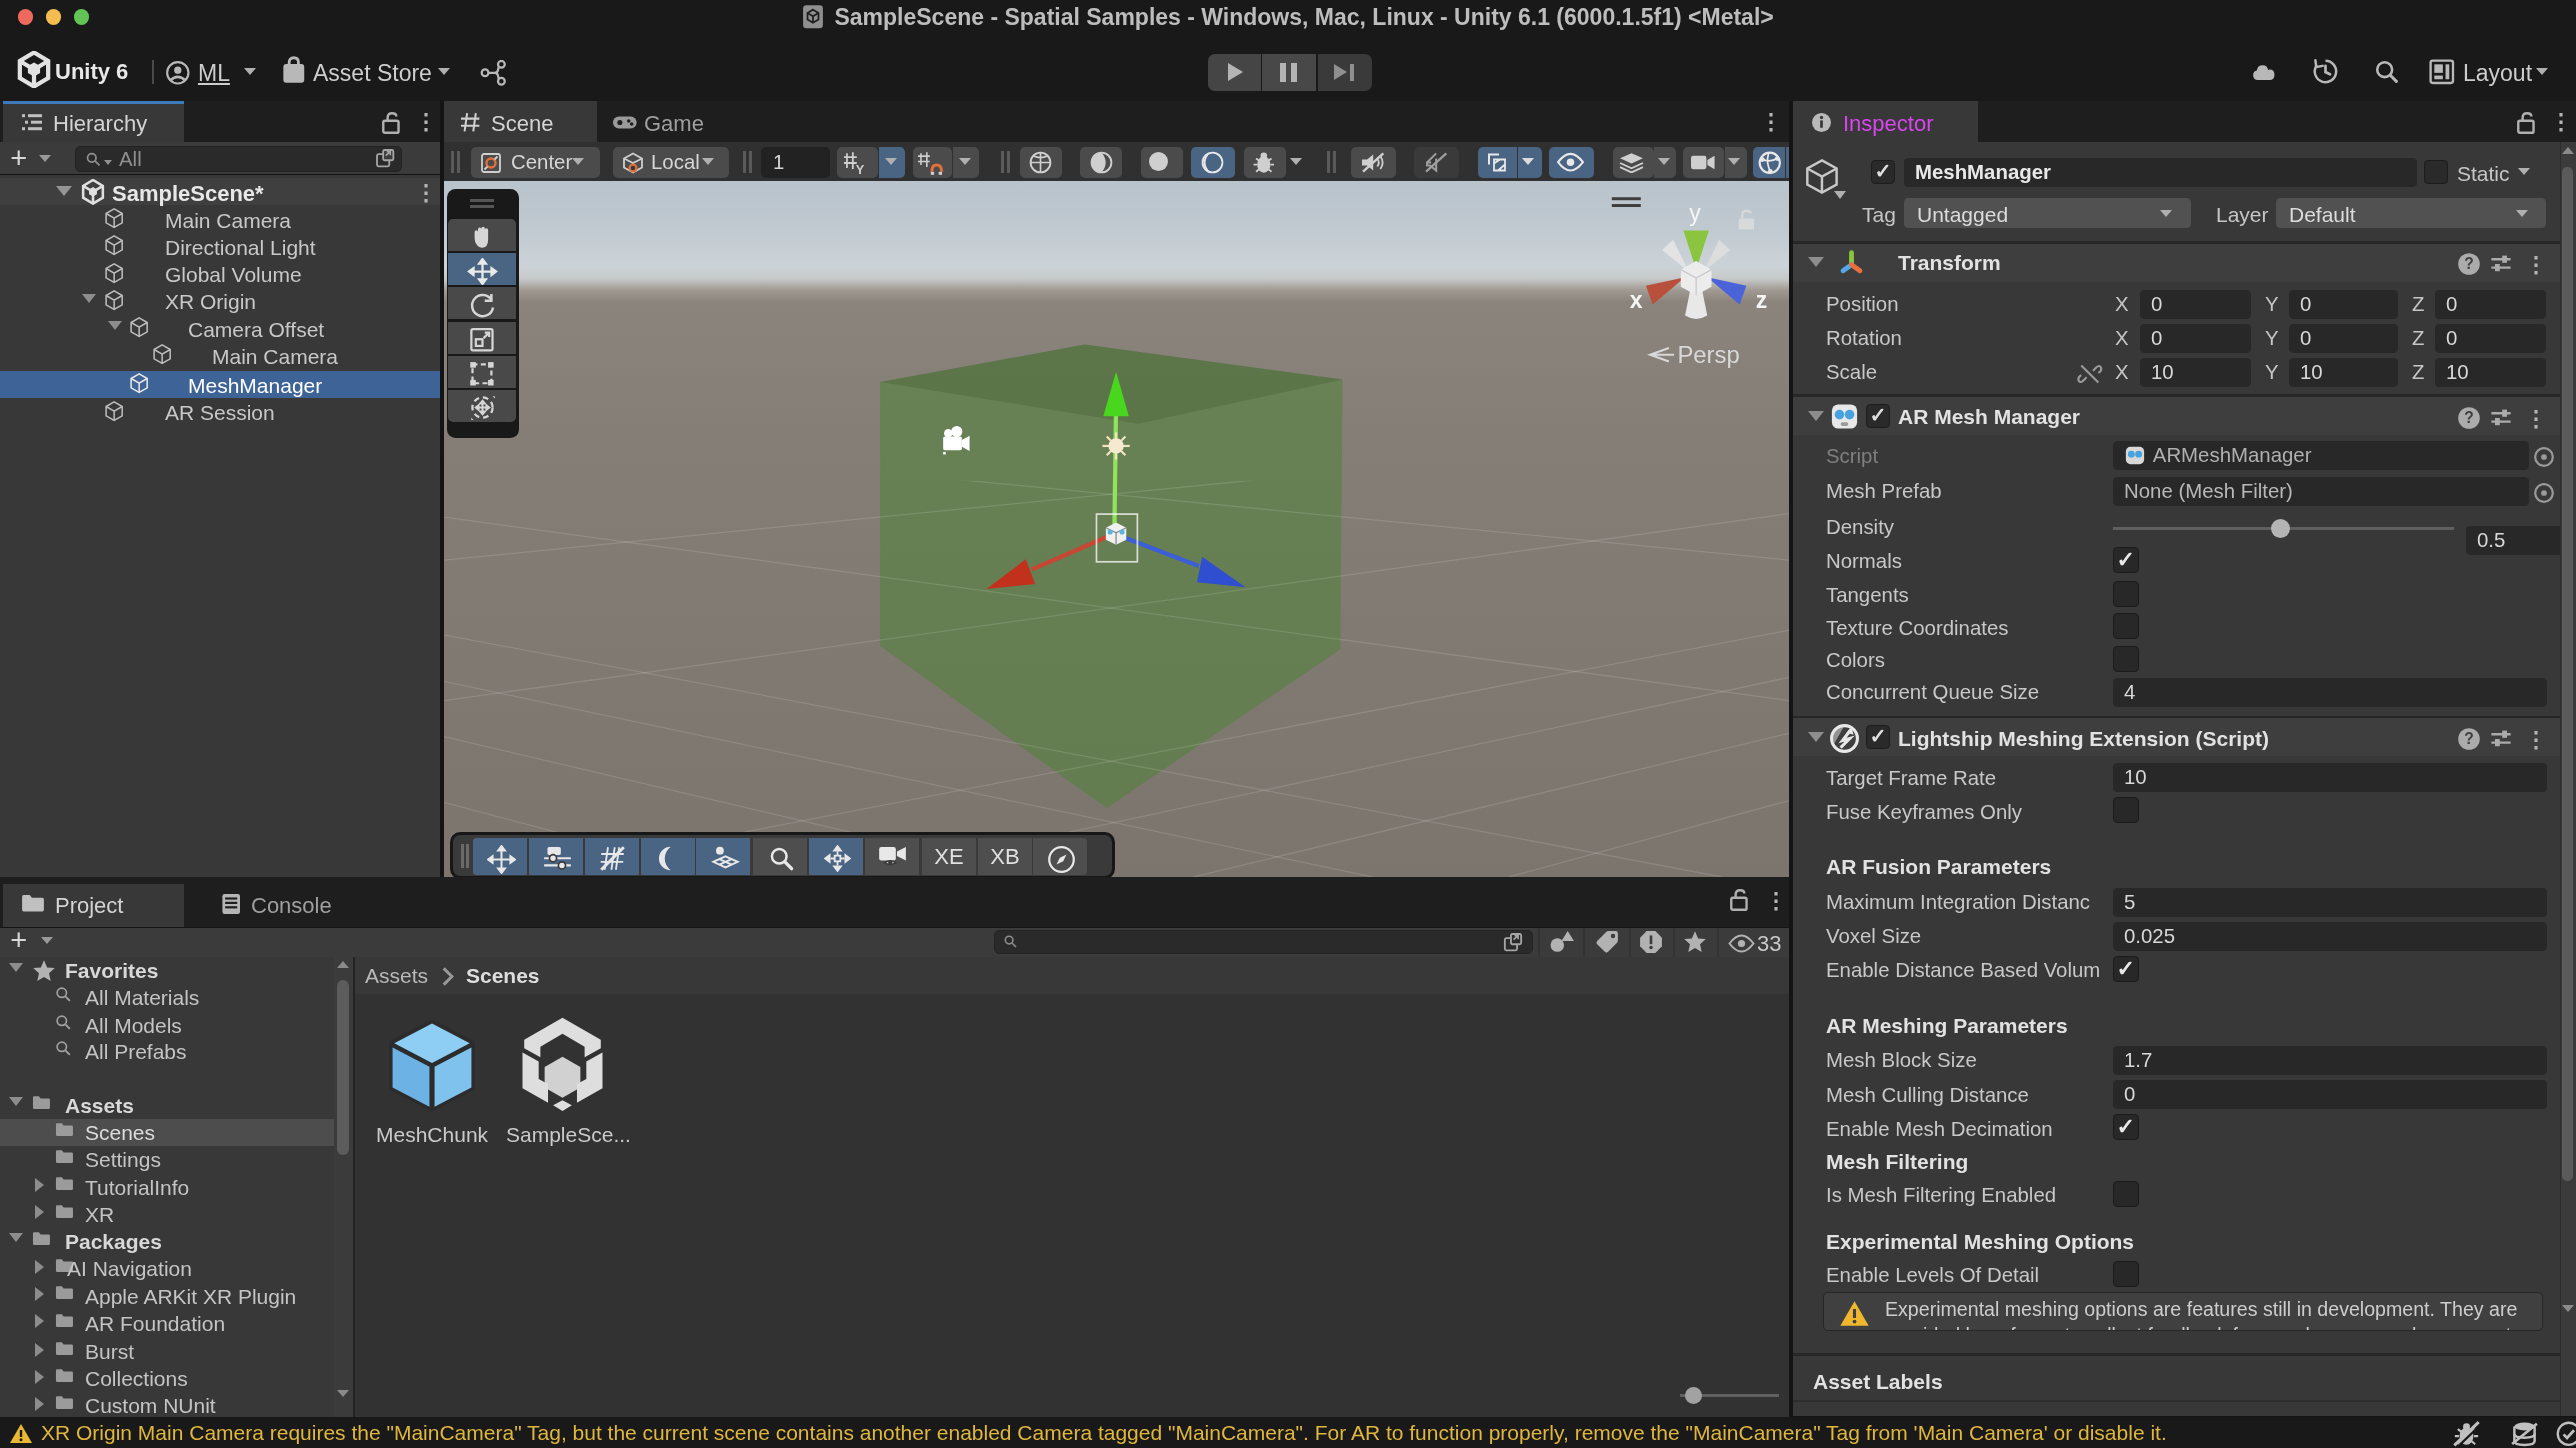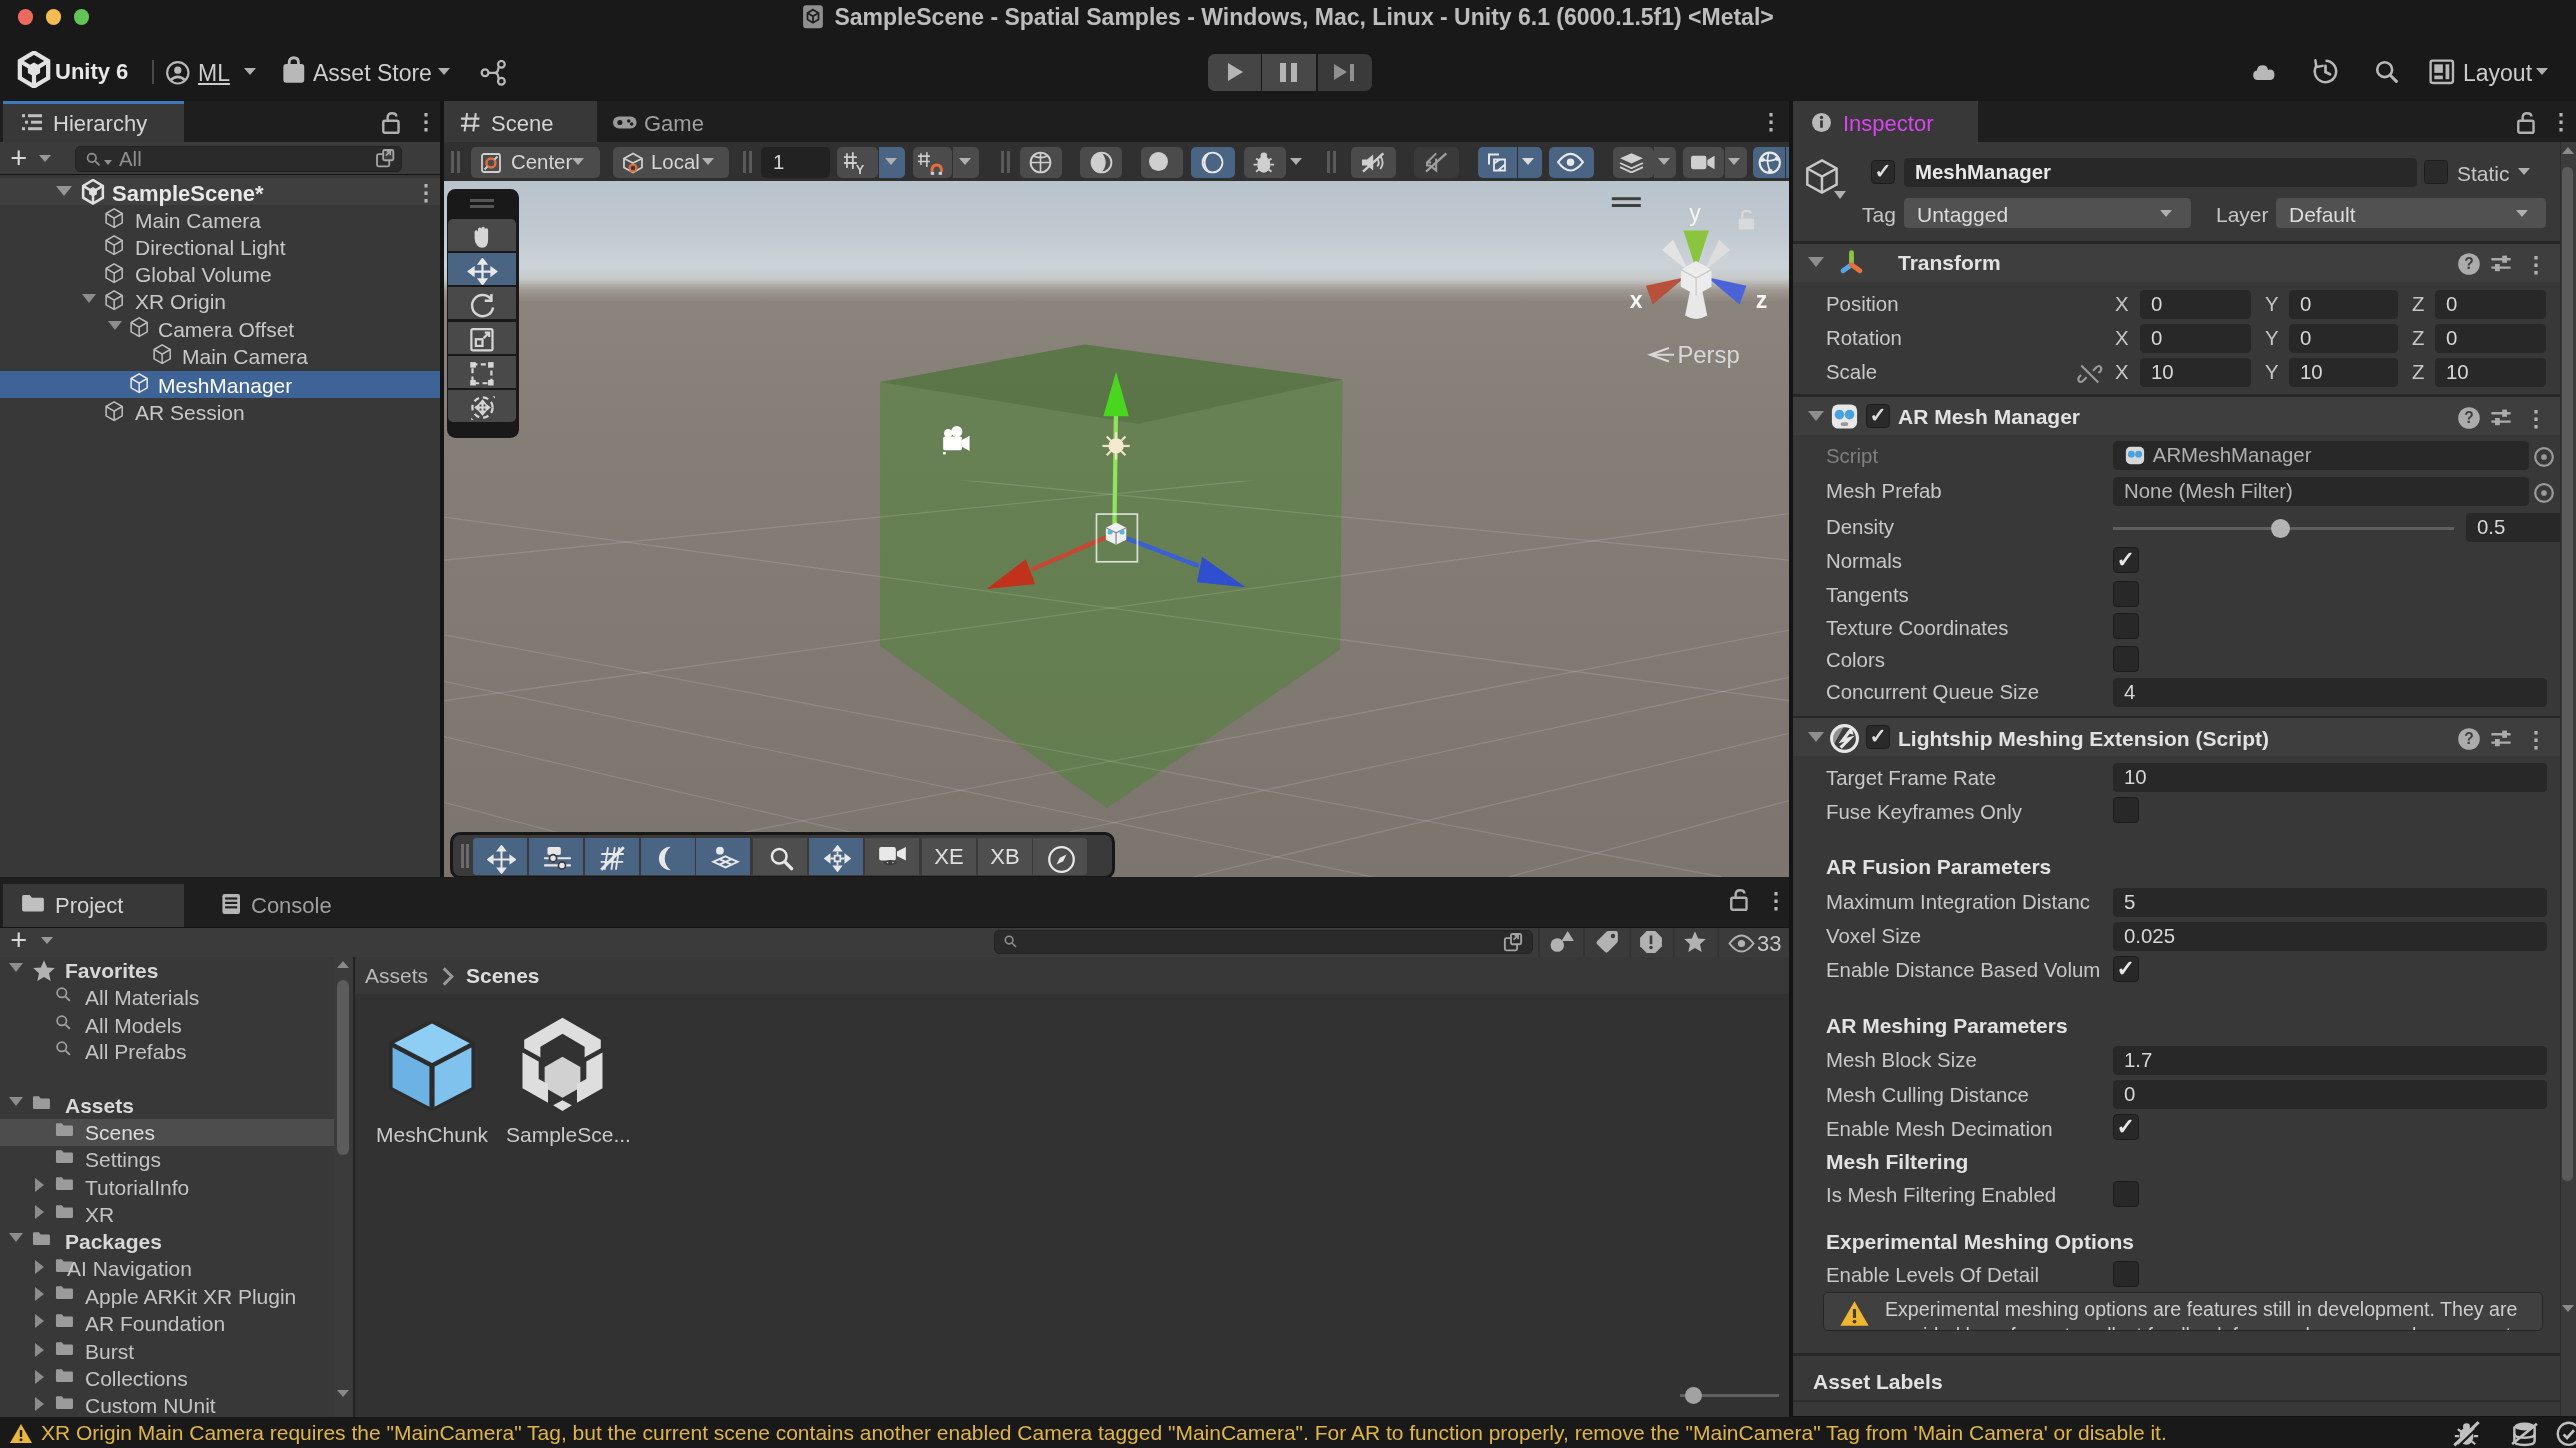--- a/index.html
+++ b/index.html
@@ -190,21 +190,21 @@
           <path d="M1 3 Q1 1.5 2.5 1.5 L8 1.5 L10 4 L19.5 4 Q21 4 21 5.5 L21 15 Q21 16.5 19.5 16.5 L2.5 16.5 Q1 16.5 1 15 Z" fill="#9b9b9b"></path>
         </g>
 <g id="mag">
           <circle cx="8" cy="8" r="5.5" fill="none" stroke="#a0a0a0" stroke-width="2"></circle>
           <path d="M12.5 12.5 L17.5 17.5" stroke="#a0a0a0" stroke-width="2.4"></path>
         </g>
 </defs>
     </svg>
 <style>
 .hcube { width:22px; height:24px; }
-.hname { font-size:21px; color:#c8c8c8; }
+.hname { font-size:21px; color:#c8c8c8;margin-left:30px; }
 .tri-open { width:0;height:0;border-left:7.7px solid transparent;border-right:7.7px solid transparent;border-top:9.4px solid #8d8d8d; }
 .tri-closed { width:0;height:0;border-top:7.7px solid transparent;border-bottom:7.7px solid transparent;border-left:9.4px solid #8d8d8d; }
 </style>
 
 <div class="abs tab-well" style="left:444px;top:101px;width:1345px;height:41px;"></div>
 <div class="abs tab" style="left:444px;top:101px;width:153px;height:41px;"></div>
 <svg class="abs" style="left:460px;top:112px;" width="20.4" height="20.4" viewBox="0 0 20 20">
       <path d="M7 1 L4.5 19 M15.5 1 L13 19 M1 6.5 L19 6.5 M1 13.5 L19 13.5" stroke="#cfcfcf" stroke-width="2" fill="none"></path>
     </svg>
 <div class="abs txt" style="left:491px;top:111px;font-size:22px;color:#d4d4d4;">Scene</div>
@@ -644,21 +644,21 @@
     </svg>
 <div class="ilab" style="top:480px;">Mesh Prefab</div>
 <div class="ifld" style="left:2113px;top:477px;width:416px;color:#b8b8b8;">None (Mesh Filter)</div>
 <svg class="abs" style="left:2533px;top:482px;" width="22" height="22" viewBox="0 0 20 20">
       <circle cx="10" cy="10" r="8" fill="none" stroke="#9a9a9a" stroke-width="2"></circle>
       <circle cx="10" cy="10" r="2.6" fill="#9a9a9a"></circle>
     </svg>
 <div class="ilab" style="top:516px;">Density</div>
 <div class="abs" style="left:2113px;top:527px;width:341px;height:2.6px;background:#5f5f5f;"></div>
 <div class="abs" style="left:2271px;top:519px;width:19px;height:19px;border-radius:50%;background:#b4b4b4;"></div>
-<div class="ifld" style="left:2466px;top:513px;width:100px;">0.5</div>
+<div class="ifld" style="left:2466px;top:526px;width:100px;">0.5</div>
 <div class="ilab" style="top:550px;">Normals</div>
 <div class="ichk on" style="top:547px;"></div>
 <div class="ilab" style="top:584px;">Tangents</div>
 <div class="ichk" style="top:581px;"></div>
 <div class="ilab" style="top:617px;">Texture Coordinates</div>
 <div class="ichk" style="top:613px;"></div>
 <div class="ilab" style="top:649px;">Colors</div>
 <div class="ichk" style="top:646px;"></div>
 <div class="ilab" style="top:681px;">Concurrent Queue Size</div>
 <div class="ifld" style="left:2113px;top:678px;width:434px;">4</div>

